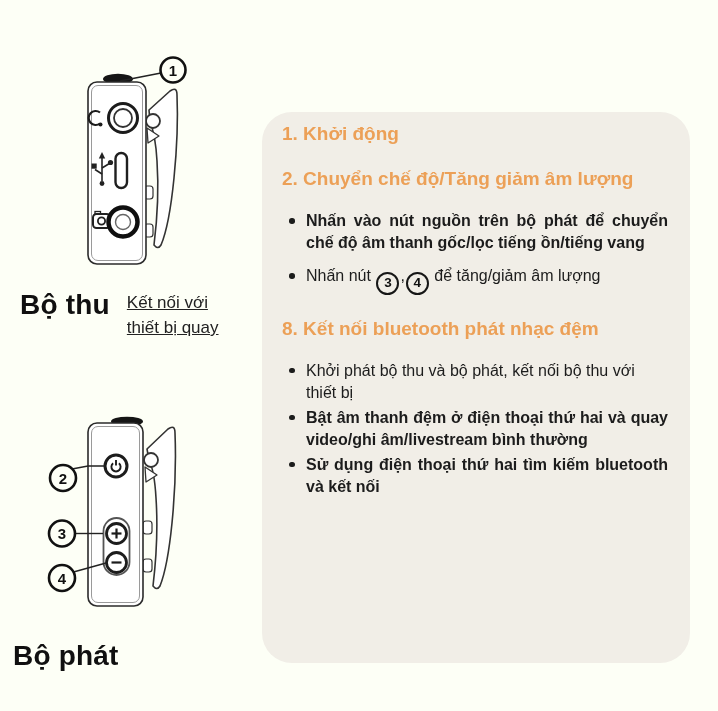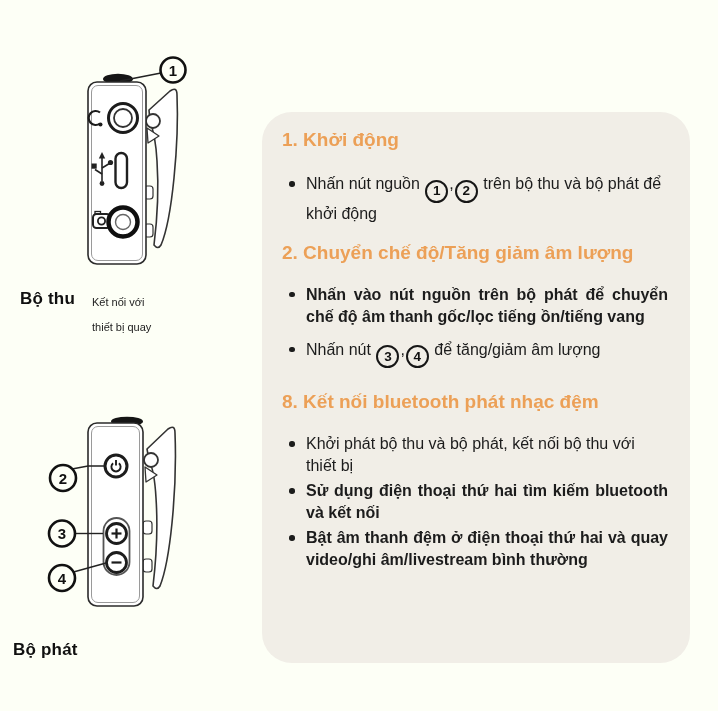--- a/index.html
+++ b/index.html
@@ -14,29 +14,29 @@
 
   
   .dev-svg{position:absolute;}
   #receiver-svg{left:40px;top:53px;}
   #transmitter-svg{left:40px;top:403px;}
 
   
   .label-row{position:absolute;display:flex;align-items:flex-start;}
   #receiver-label-row{left:20px;top:289px;}
   #transmitter-label-row{left:13px;top:640px;text-align:center;}
-  .dev-name{font-size:17px;font-weight:700;color:#101010;letter-spacing:.2px;}
-  .dev-caption{font-size:11px;line-height:25px;color:#222;white-space:pre-line;margin-left:17px;margin-top:1px;}
+  .dev-name{font-size:28px;font-weight:700;color:#101010;letter-spacing:.2px;}
+  .dev-caption{font-size:17px;line-height:25px;color:#222;white-space:pre-line;margin-left:17px;margin-top:1px;text-decoration:underline;}
   #transmitter-label-row .dev-caption{margin-left:23px;}
 
   
   .panel{
     position:absolute;left:262px;top:112px;width:428px;height:551px;
     background:#F1EEE7;border-radius:30px;box-sizing:border-box;
-    padding:16px 22px 0 20px;
+    padding:10px 22px 0 20px;
   }
   .sec-title{
     margin:0;color:#ECA057;font-size:19px;line-height:23px;font-weight:700;
   }
   .sec-title.later{margin-top:16px;}
   .sec-title.third{margin-top:22px;}
   ul.sec-list{list-style:none;margin:22px 0 0 0;padding:0;}
   ul.sec-list.l2,ul.sec-list.l3{margin-top:20px;}
   ul.sec-list li{
     position:relative;padding-left:24px;font-size:16px;line-height:22px;color:#1C1C1C;
@@ -178,28 +178,27 @@
     </g>
   </svg>
 
   <div id="transmitter-label-row" class="label-row">
     <div class="dev-name">Bộ phát</div>
   </div>
 
   <div class="panel" id="instructions-panel">
       <h2 class="sec-title">1. Khởi động</h2>
       <ul class="sec-list l1">
-        <li>Nhấn nút nguồn <span class="circled">1</span>,<span class="circled">2</span> trên bộ thu và bộ phát để khởi động</li>
       </ul>
       <h2 class="sec-title later">2. Chuyển chế độ/Tăng giảm âm lượng</h2>
       <ul class="sec-list l2">
         <li class="justify">Nhấn vào nút nguồn trên bộ phát để chuyển chế độ âm thanh gốc/lọc tiếng ồn/tiếng vang</li>
         <li>Nhấn nút <span class="circled">3</span>,<span class="circled">4</span> để tăng/giảm âm lượng</li>
       </ul>
       <h2 class="sec-title third">8. Kết nối bluetooth phát nhạc đệm</h2>
       <ul class="sec-list l3">
         <li>Khởi phát bộ thu và bộ phát, kết nối bộ thu với thiết bị</li>
+        <li class="justify">Bật âm thanh đệm ở điện thoại thứ hai và quay video/ghi âm/livestream bình thường</li>
         <li class="justify">Sử dụng điện thoại thứ hai tìm kiếm bluetooth và kết nối</li>
-        <li class="justify">Bật âm thanh đệm ở điện thoại thứ hai và quay video/ghi âm/livestream bình thường</li>
       </ul>
     </div>
 
 </div>
 
 </body></html>

